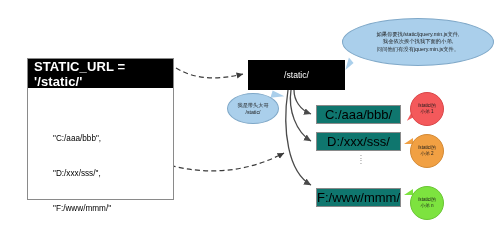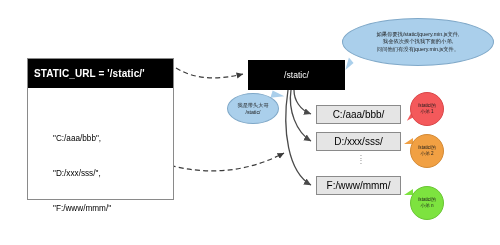--- a/index.html
+++ b/index.html
@@ -32,21 +32,21 @@
     width: 147px;
     height: 142px;
     border: 1px solid #8a8a8a;
     background: #ffffff;
     box-sizing: border-box;
   }
   .code-header {
     height: 29px;
     background: #000000;
     color: #ffffff;
-    font-size: 10px;
+    font-size: 13px;
     font-weight: bold;
     display: flex;
     align-items: center;
     padding-left: 6px;
     box-sizing: border-box;
     letter-spacing: 0.1px;
   }
   .code-body {
     padding: 22px 0 0 6px;
     font-size: 8.2px;
@@ -71,31 +71,31 @@
     justify-content: center;
     box-sizing: border-box;
   }
 
   
   .path-box {
     position: absolute;
     width: 85px;
     height: 19px;
     border: 1px solid #8a8a8a;
-    background: #e5e5e5;
+    background: #0f766e;
     color: #000000;
-    font-size: 10px;
+    font-size: 13px;
     display: flex;
     align-items: center;
     justify-content: center;
     box-sizing: border-box;
   }
   #path-box-0 { left: 316px; top: 105px; }
   #path-box-1 { left: 316px; top: 132px; }
-  #path-box-2 { left: 316px; top: 176px; }
+  #path-box-2 { left: 316px; top: 188px; }
 
   .vdots {
     position: absolute;
     left: 356px;
     top: 154px;
     width: 10px;
     font-size: 7px;
     color: #333333;
     line-height: 5px;
     text-align: center;

